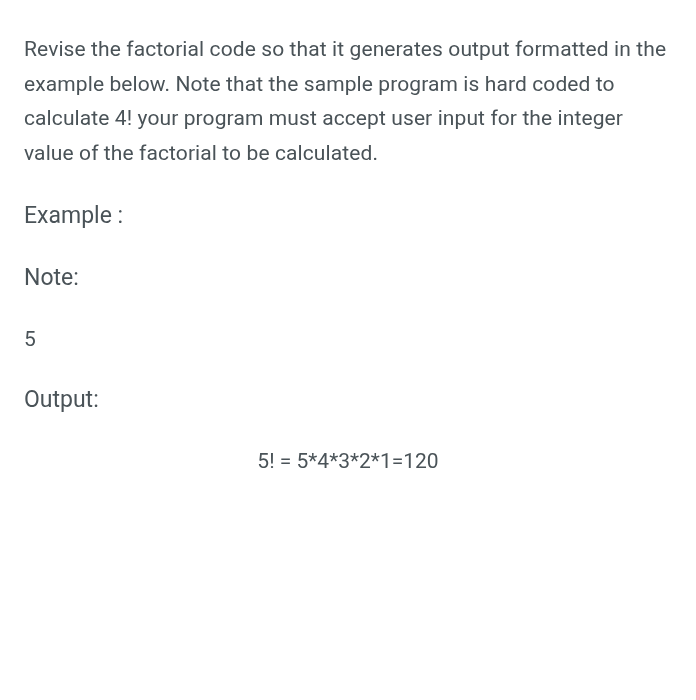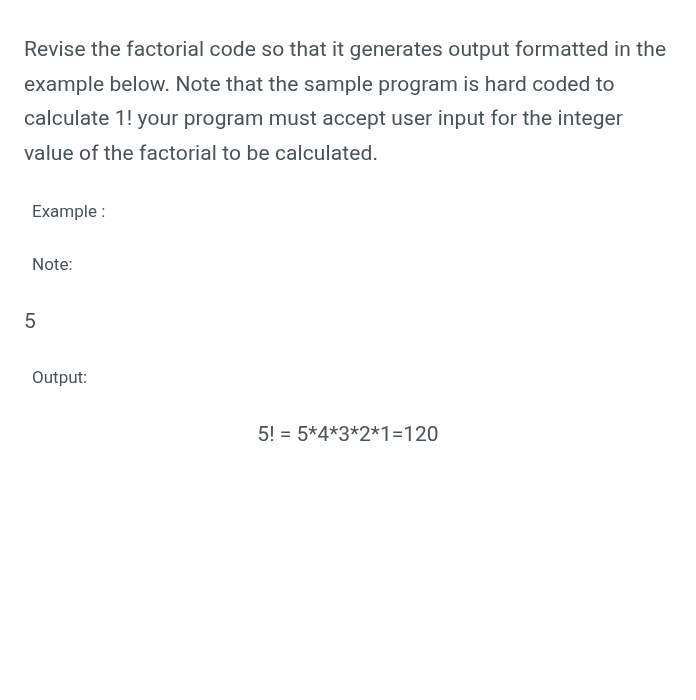--- a/index.html
+++ b/index.html
@@ -16,43 +16,42 @@
       padding: 32px 24px;
     }
     .problem-text {
       font-size: 21px;
       line-height: 1.65;
       font-weight: 400;
       letter-spacing: 0.1px;
     }
     .section {
       margin-top: 28px;
-      font-size: 17px;
+      font-size: 23px;
       line-height: 1.5;
       font-weight: 400;
-      margin-left: 8px;
     }
     .input-value {
       margin-top: 28px;
       font-size: 21px;
       line-height: 1.5;
       font-weight: 400;
     }
     .output-value {
       margin-top: 28px;
       font-size: 21px;
       line-height: 1.5;
       font-weight: 400;
       text-align: center;
     }
   </style>
 </head>
 <body>
 
-<div class="problem-text">Revise the factorial code so that it generates output formatted  in the example below. Note that the sample program is hard coded to calculate 1! your program must accept user input for the integer value of the factorial to be calculated.</div>
+<div class="problem-text">Revise the factorial code so that it generates output formatted  in the example below. Note that the sample program is hard coded to calculate 4! your program must accept user input for the integer value of the factorial to be calculated.</div>
 
 <div class="section">Example :</div>
 
 <div class="section">Note:</div>
 
 <div class="input-value">5</div>
 
 <div class="section">Output:</div>
 
 <div class="output-value">5! = 5*4*3*2*1=120</div>

